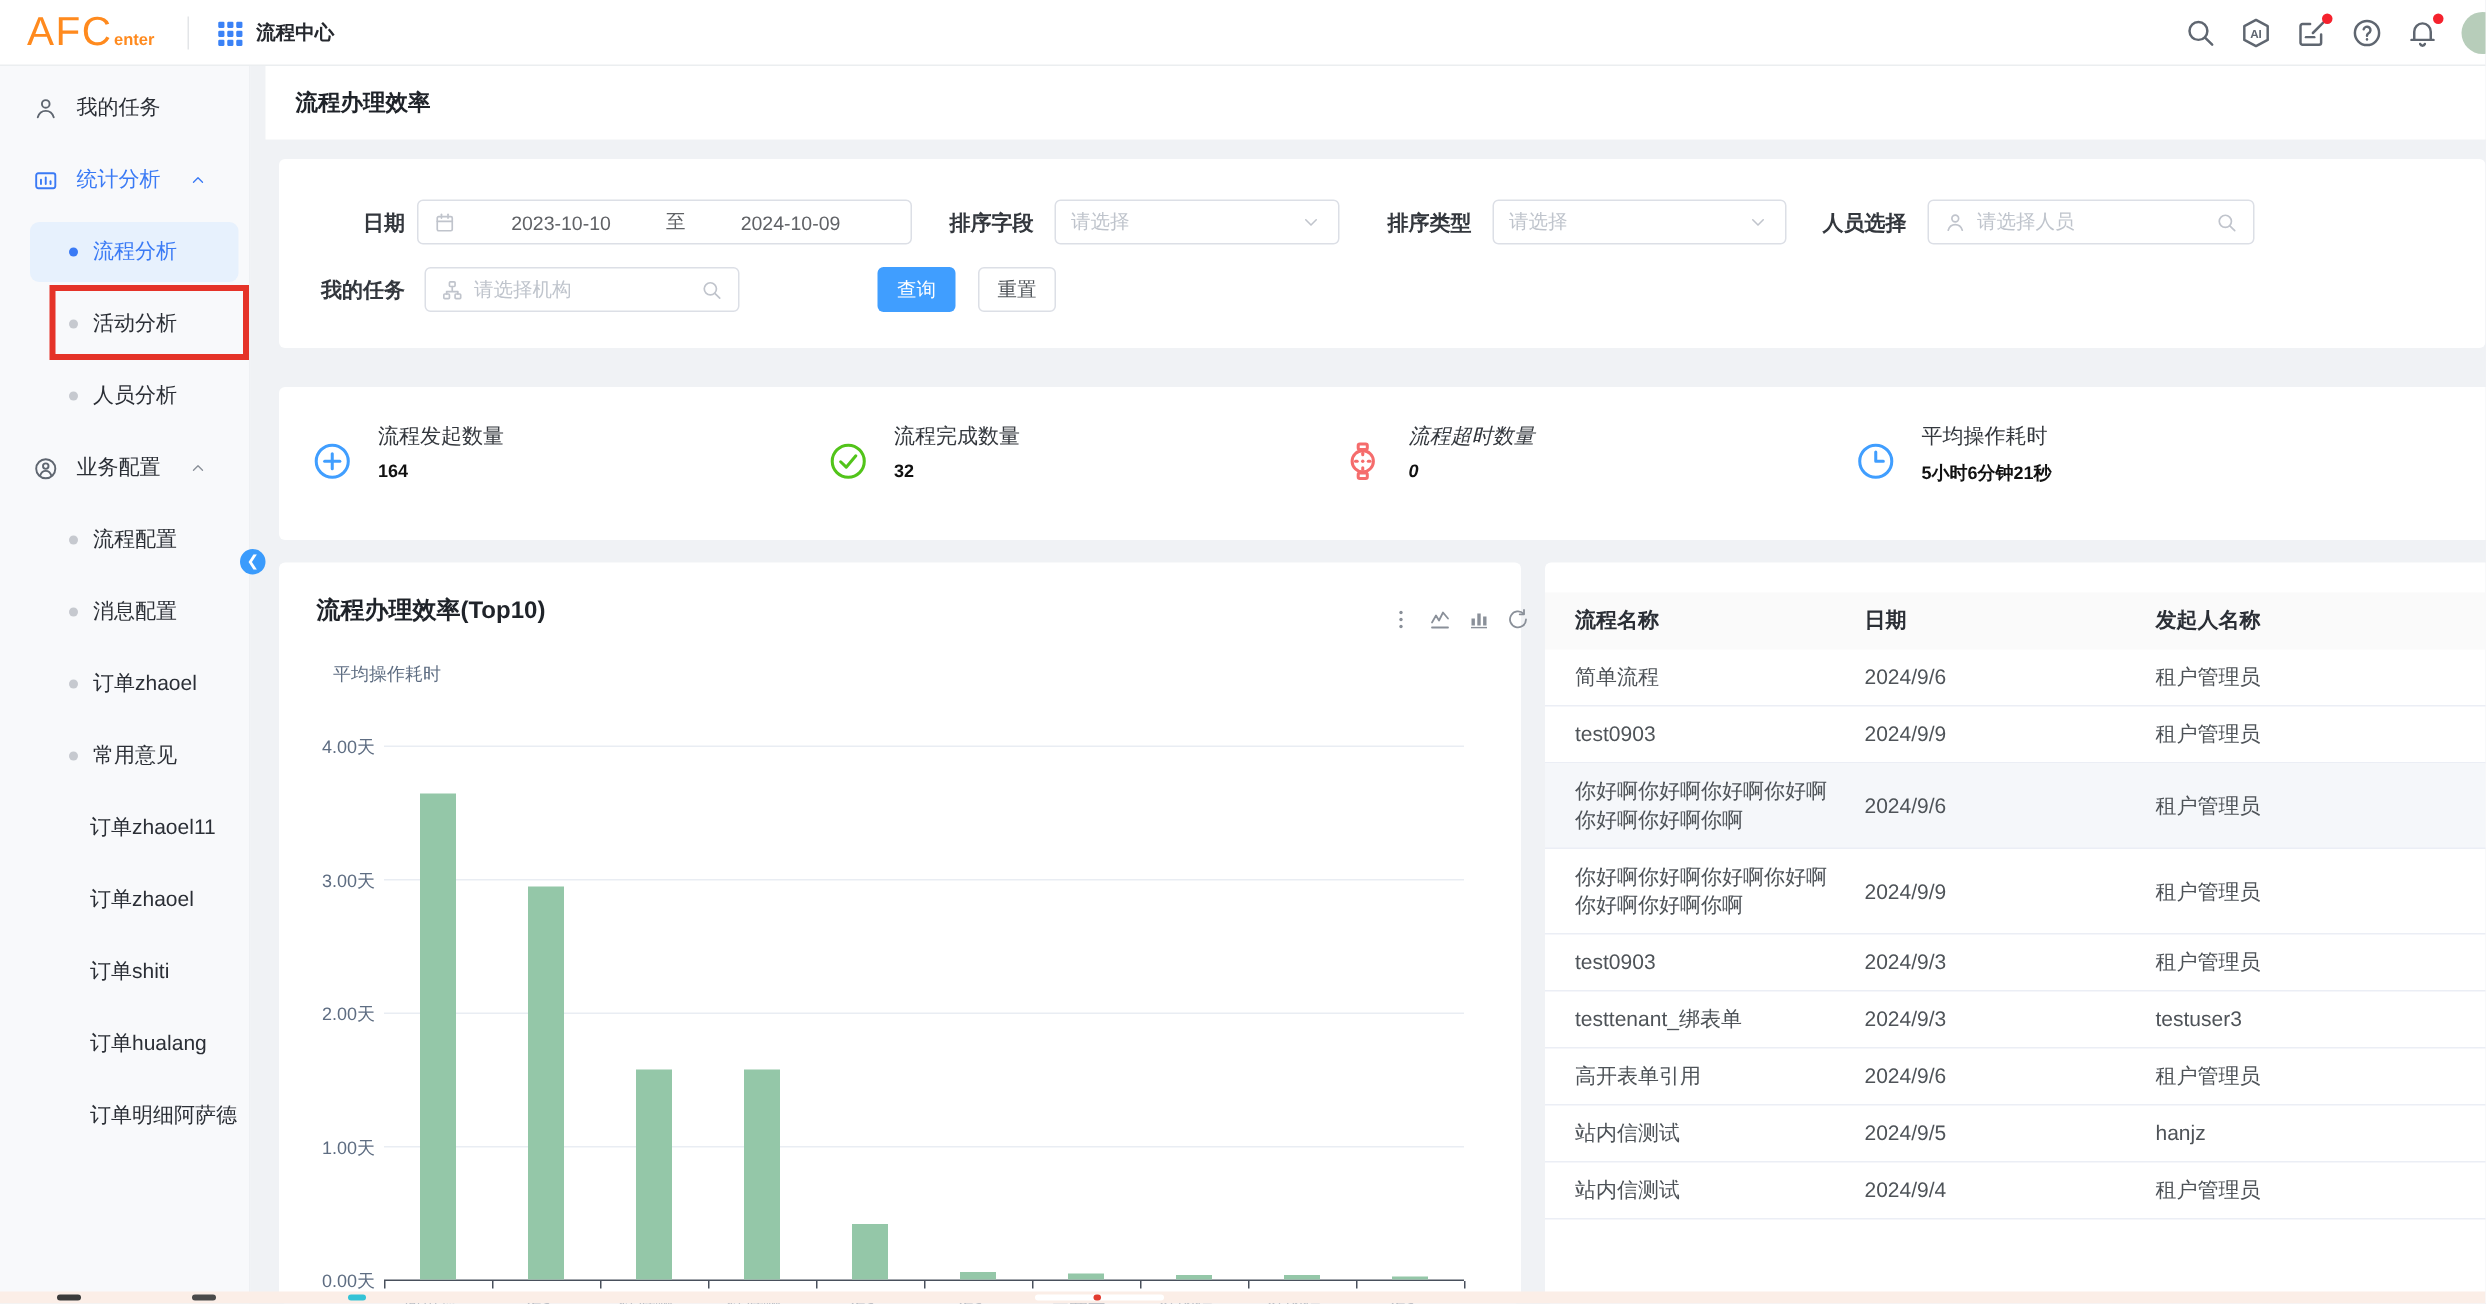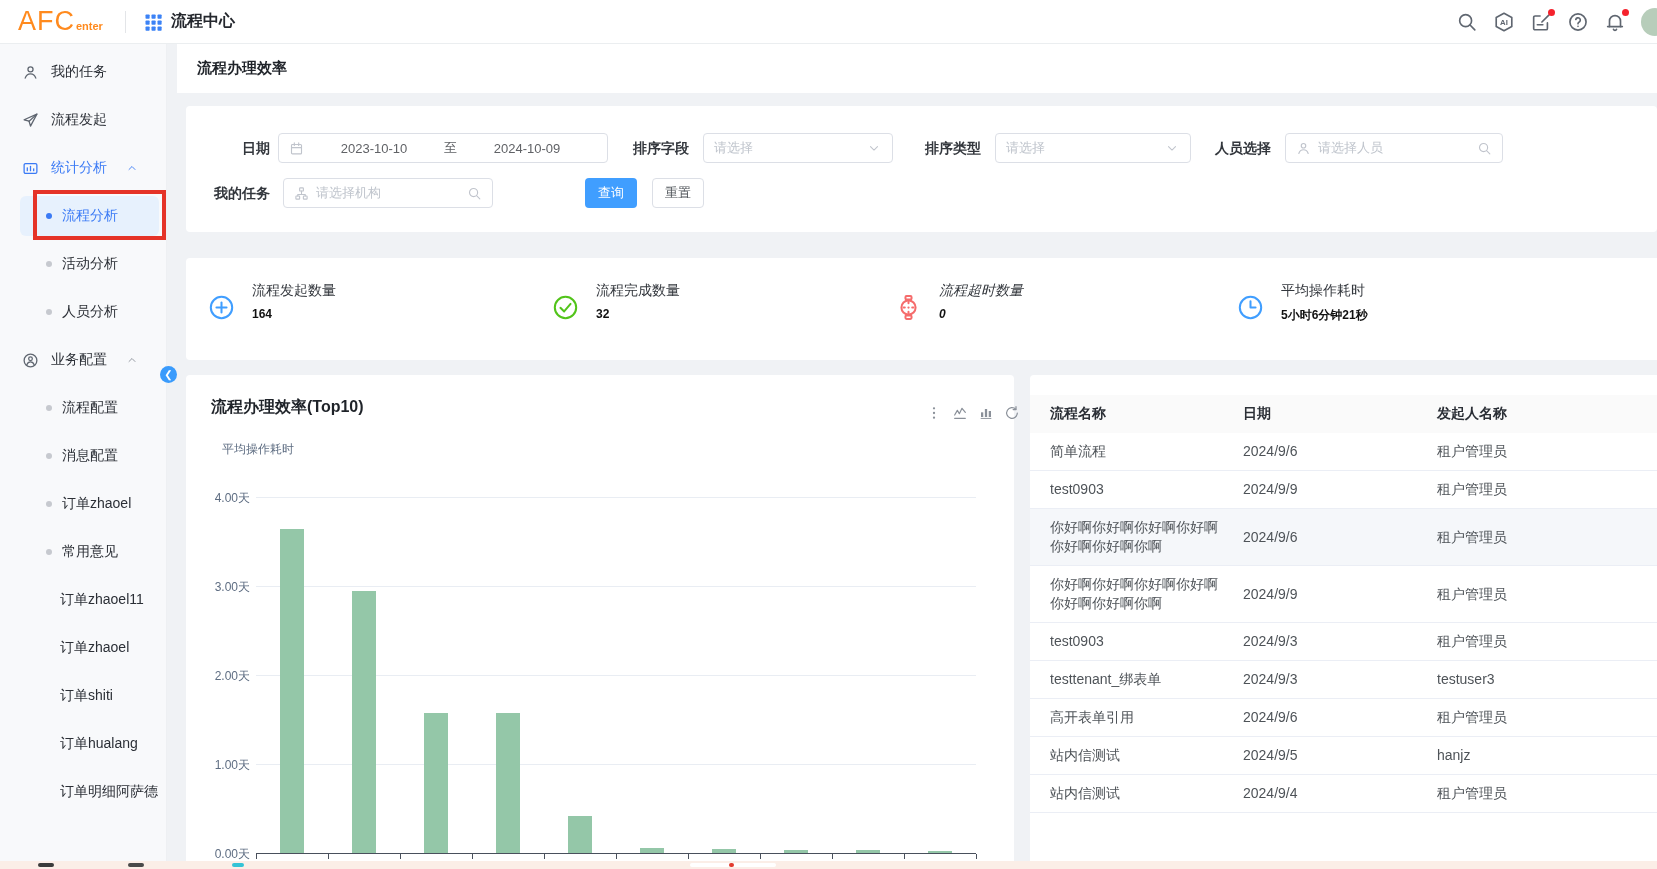--- a/index.html
+++ b/index.html
@@ -8,21 +8,21 @@
   body { font-family:"Liberation Sans","DejaVu Sans",sans-serif; background:#f0f2f5; color:#303133; position:relative; }
   svg { display:block; }
 
   
   .topbar { position:absolute; left:0; top:0; width:1657px; height:44px; background:#fff; border-bottom:1px solid #ebeef0; display:flex; align-items:center; z-index:20; }
   .logo { display:flex; align-items:baseline; margin-left:18px; }
   .logo-main { font-size:27px; font-weight:normal; color:#ff8a1e; letter-spacing:1px; line-height:1; }
   .logo-sub { font-size:11px; font-weight:bold; color:#ff8a1e; margin-left:1px; }
   .topbar-divider { width:1px; height:22px; background:#e3e5e8; margin:0 18px 0 22px; }
   .app-icon { color:#3b82f6; margin-right:9px; }
-  .app-title { font-size:16px; font-weight:bold; color:#25282e; }
+  .app-title { font-size:13px; font-weight:bold; color:#25282e; }
   .topbar-right { position:absolute; right:-12px; top:0; height:44px; display:flex; align-items:center; gap:15px; }
   .tb-icon { width:22px; height:22px; color:#5f6670; position:relative; cursor:pointer; }
   .tb-icon.has-badge::after { content:""; position:absolute; right:-3px; top:-2px; width:7px; height:7px; border-radius:50%; background:#f5222d; }
   .avatar { width:28px; height:28px; border-radius:50%; background:#b7cdba; flex:0 0 auto; }
 
   
   .sidebar { position:absolute; left:0; top:44px; width:167px; height:825px; background:#f8f9fb; border-right:1px solid #eef0f3; padding-top:4px; z-index:10; }
   .side-item { height:48px; display:flex; align-items:center; position:relative; font-size:14px; color:#2b2f36; cursor:pointer; }
   .side-item .gicon { width:17px; height:17px; margin:0 12px 0 22px; color:#5f6670; position:relative; z-index:1; }
   .side-item .glabel { position:relative; z-index:1; }
@@ -152,29 +152,20 @@
 <div class="sidebar">
   <div id="side-items">
       <div class="side-item group">
         <span class="gicon">
           <svg width="17" height="17" viewBox="0 0 24 24" fill="none" stroke="currentColor" stroke-width="1.8" stroke-linecap="round" stroke-linejoin="round">
             <circle cx="12" cy="7.5" r="3.6"></circle>
             <path d="M4.5 20c1.2-4 4-6 7.5-6s6.3 2 7.5 6"></path>
           </svg>
         </span>
         <span class="glabel">我的任务</span>
-      </div>
-      <div class="side-item group">
-        <span class="gicon">
-          <svg width="17" height="17" viewBox="0 0 24 24" fill="none" stroke="currentColor" stroke-width="1.8" stroke-linecap="round" stroke-linejoin="round">
-            <polygon points="21,3 3,11 10,13 12,20"></polygon>
-            <line x1="21" y1="3" x2="10" y2="13"></line>
-          </svg>
-        </span>
-        <span class="glabel">流程发起</span>
       </div>
       <div class="side-item group active-group">
         <span class="gicon">
           <svg width="17" height="17" viewBox="0 0 24 24" fill="none" stroke="currentColor" stroke-width="1.8" stroke-linecap="round" stroke-linejoin="round">
             <rect x="3" y="5" width="18" height="14" rx="2"></rect>
             <line x1="7.5" y1="15" x2="7.5" y2="11"></line>
             <line x1="12" y1="15" x2="12" y2="9"></line>
             <line x1="16.5" y1="15" x2="16.5" y2="12.5"></line>
           </svg>
         </span>

